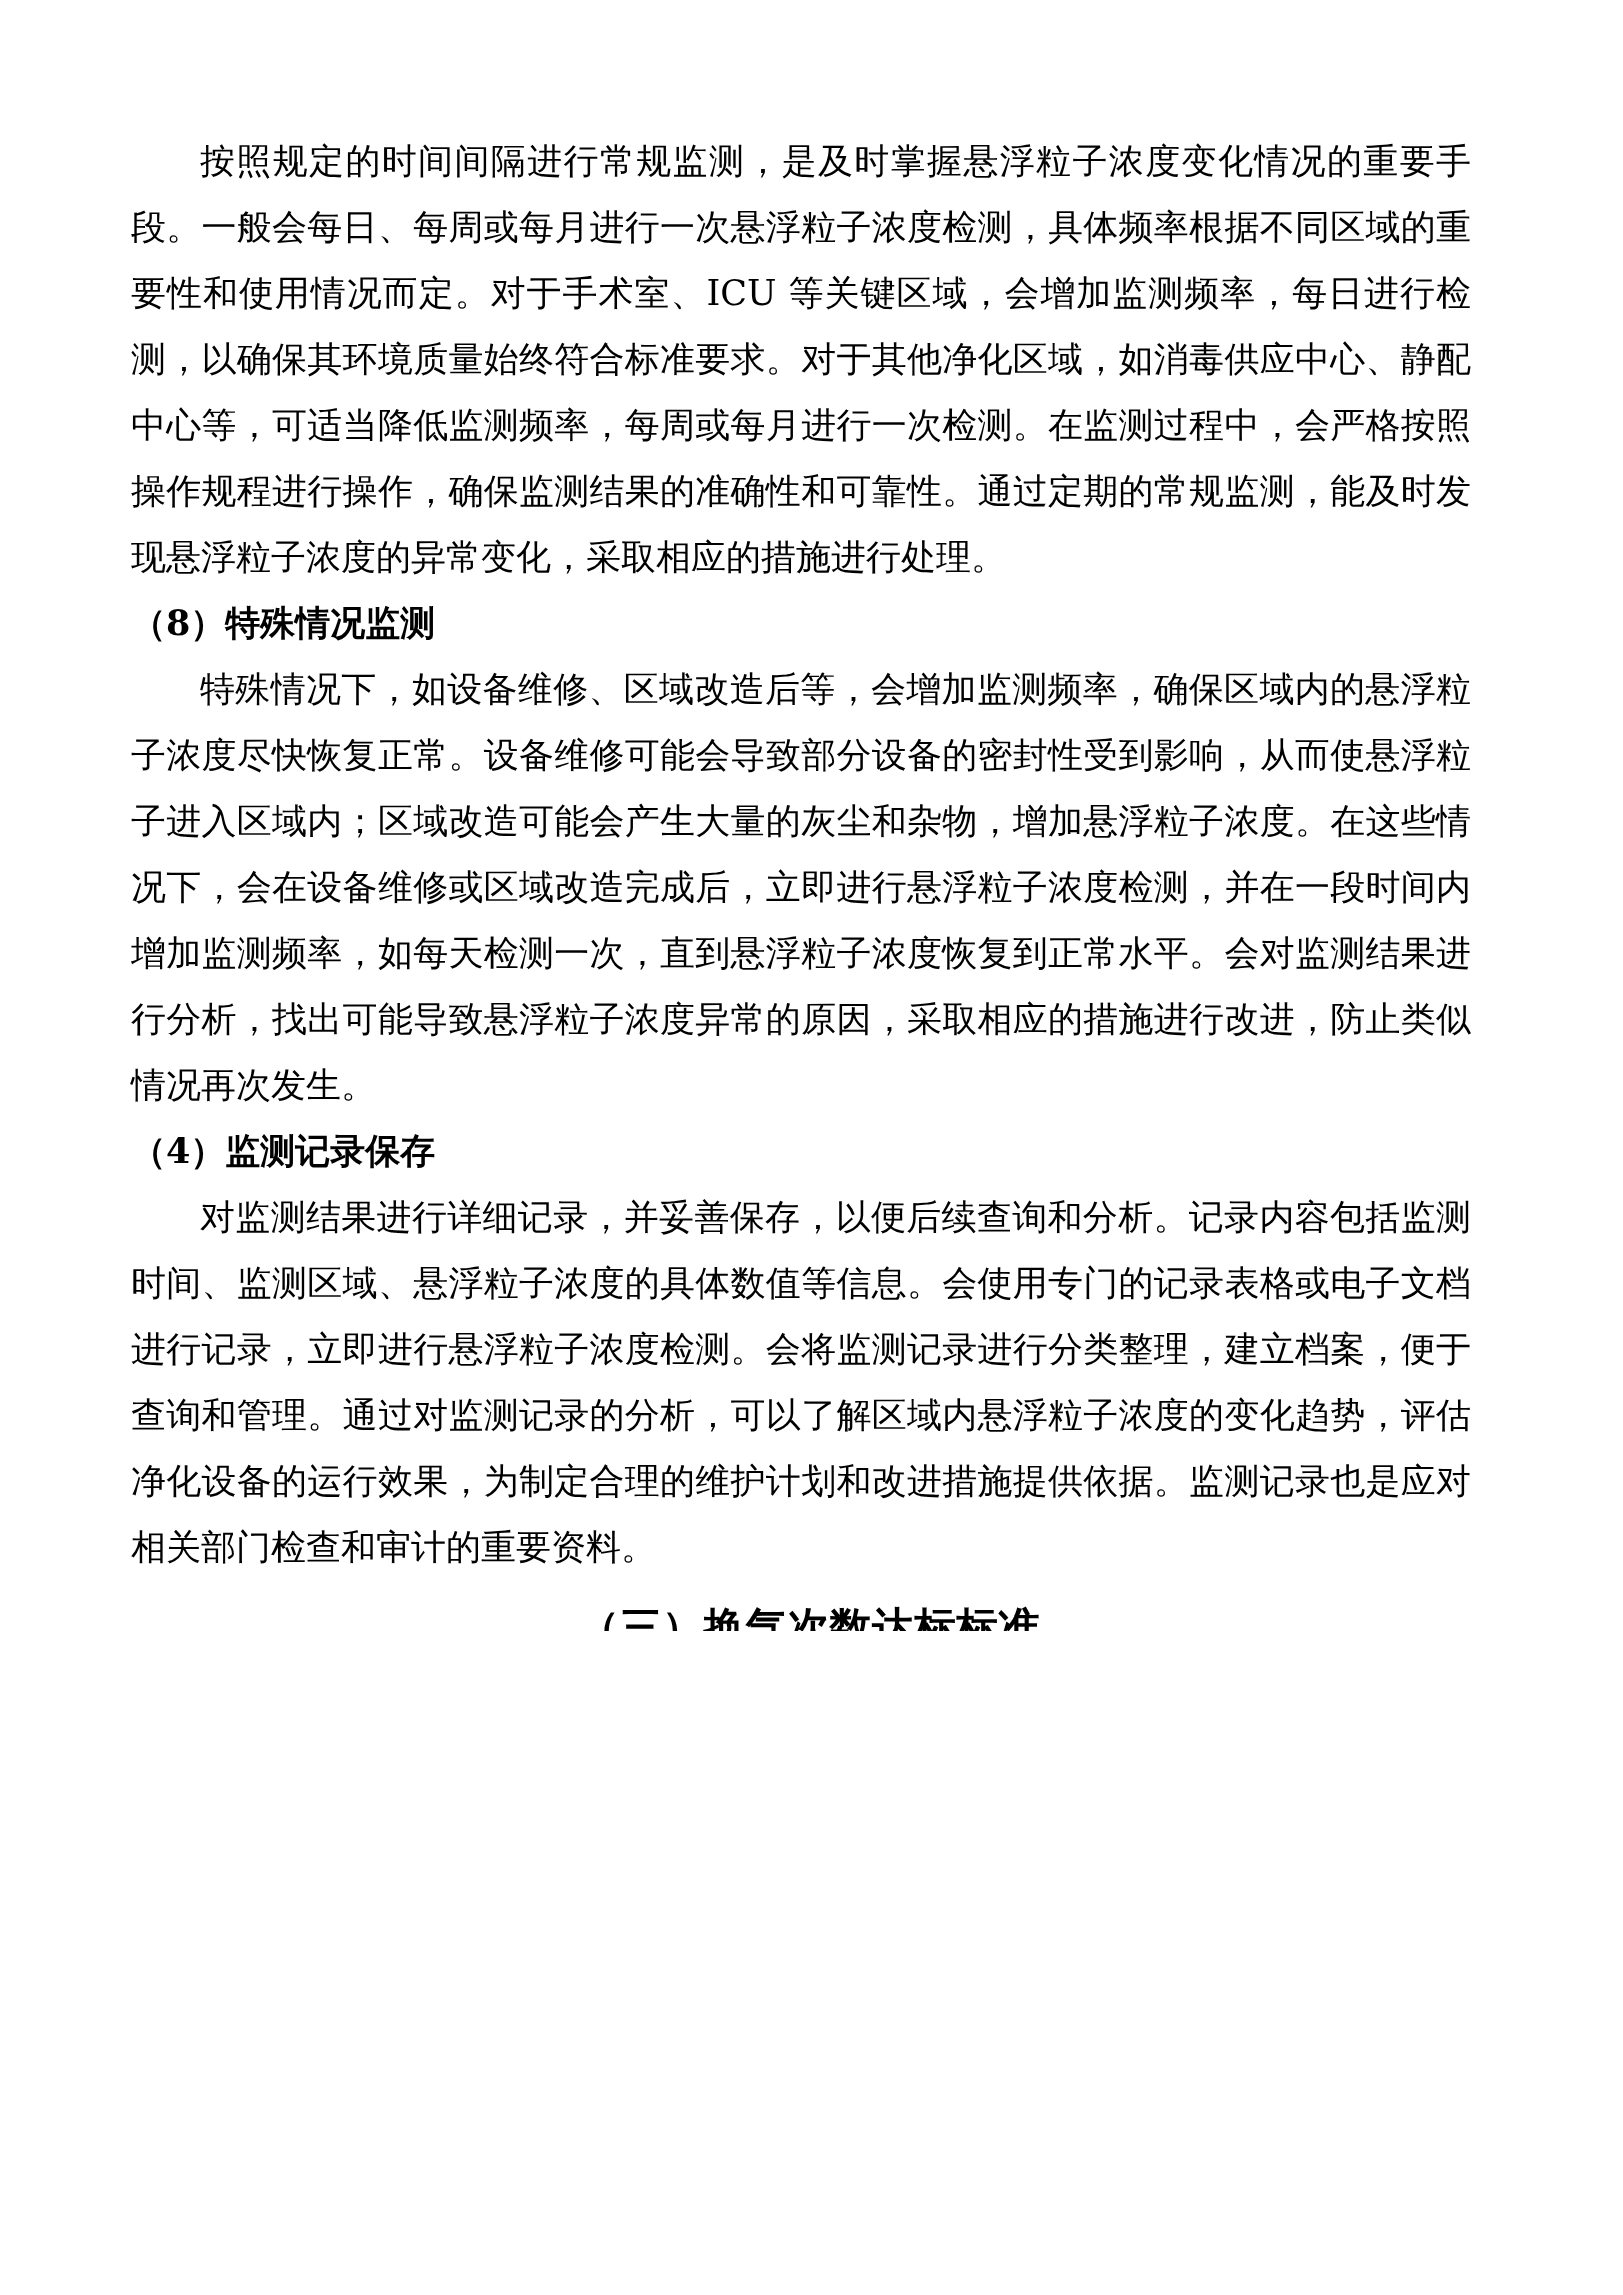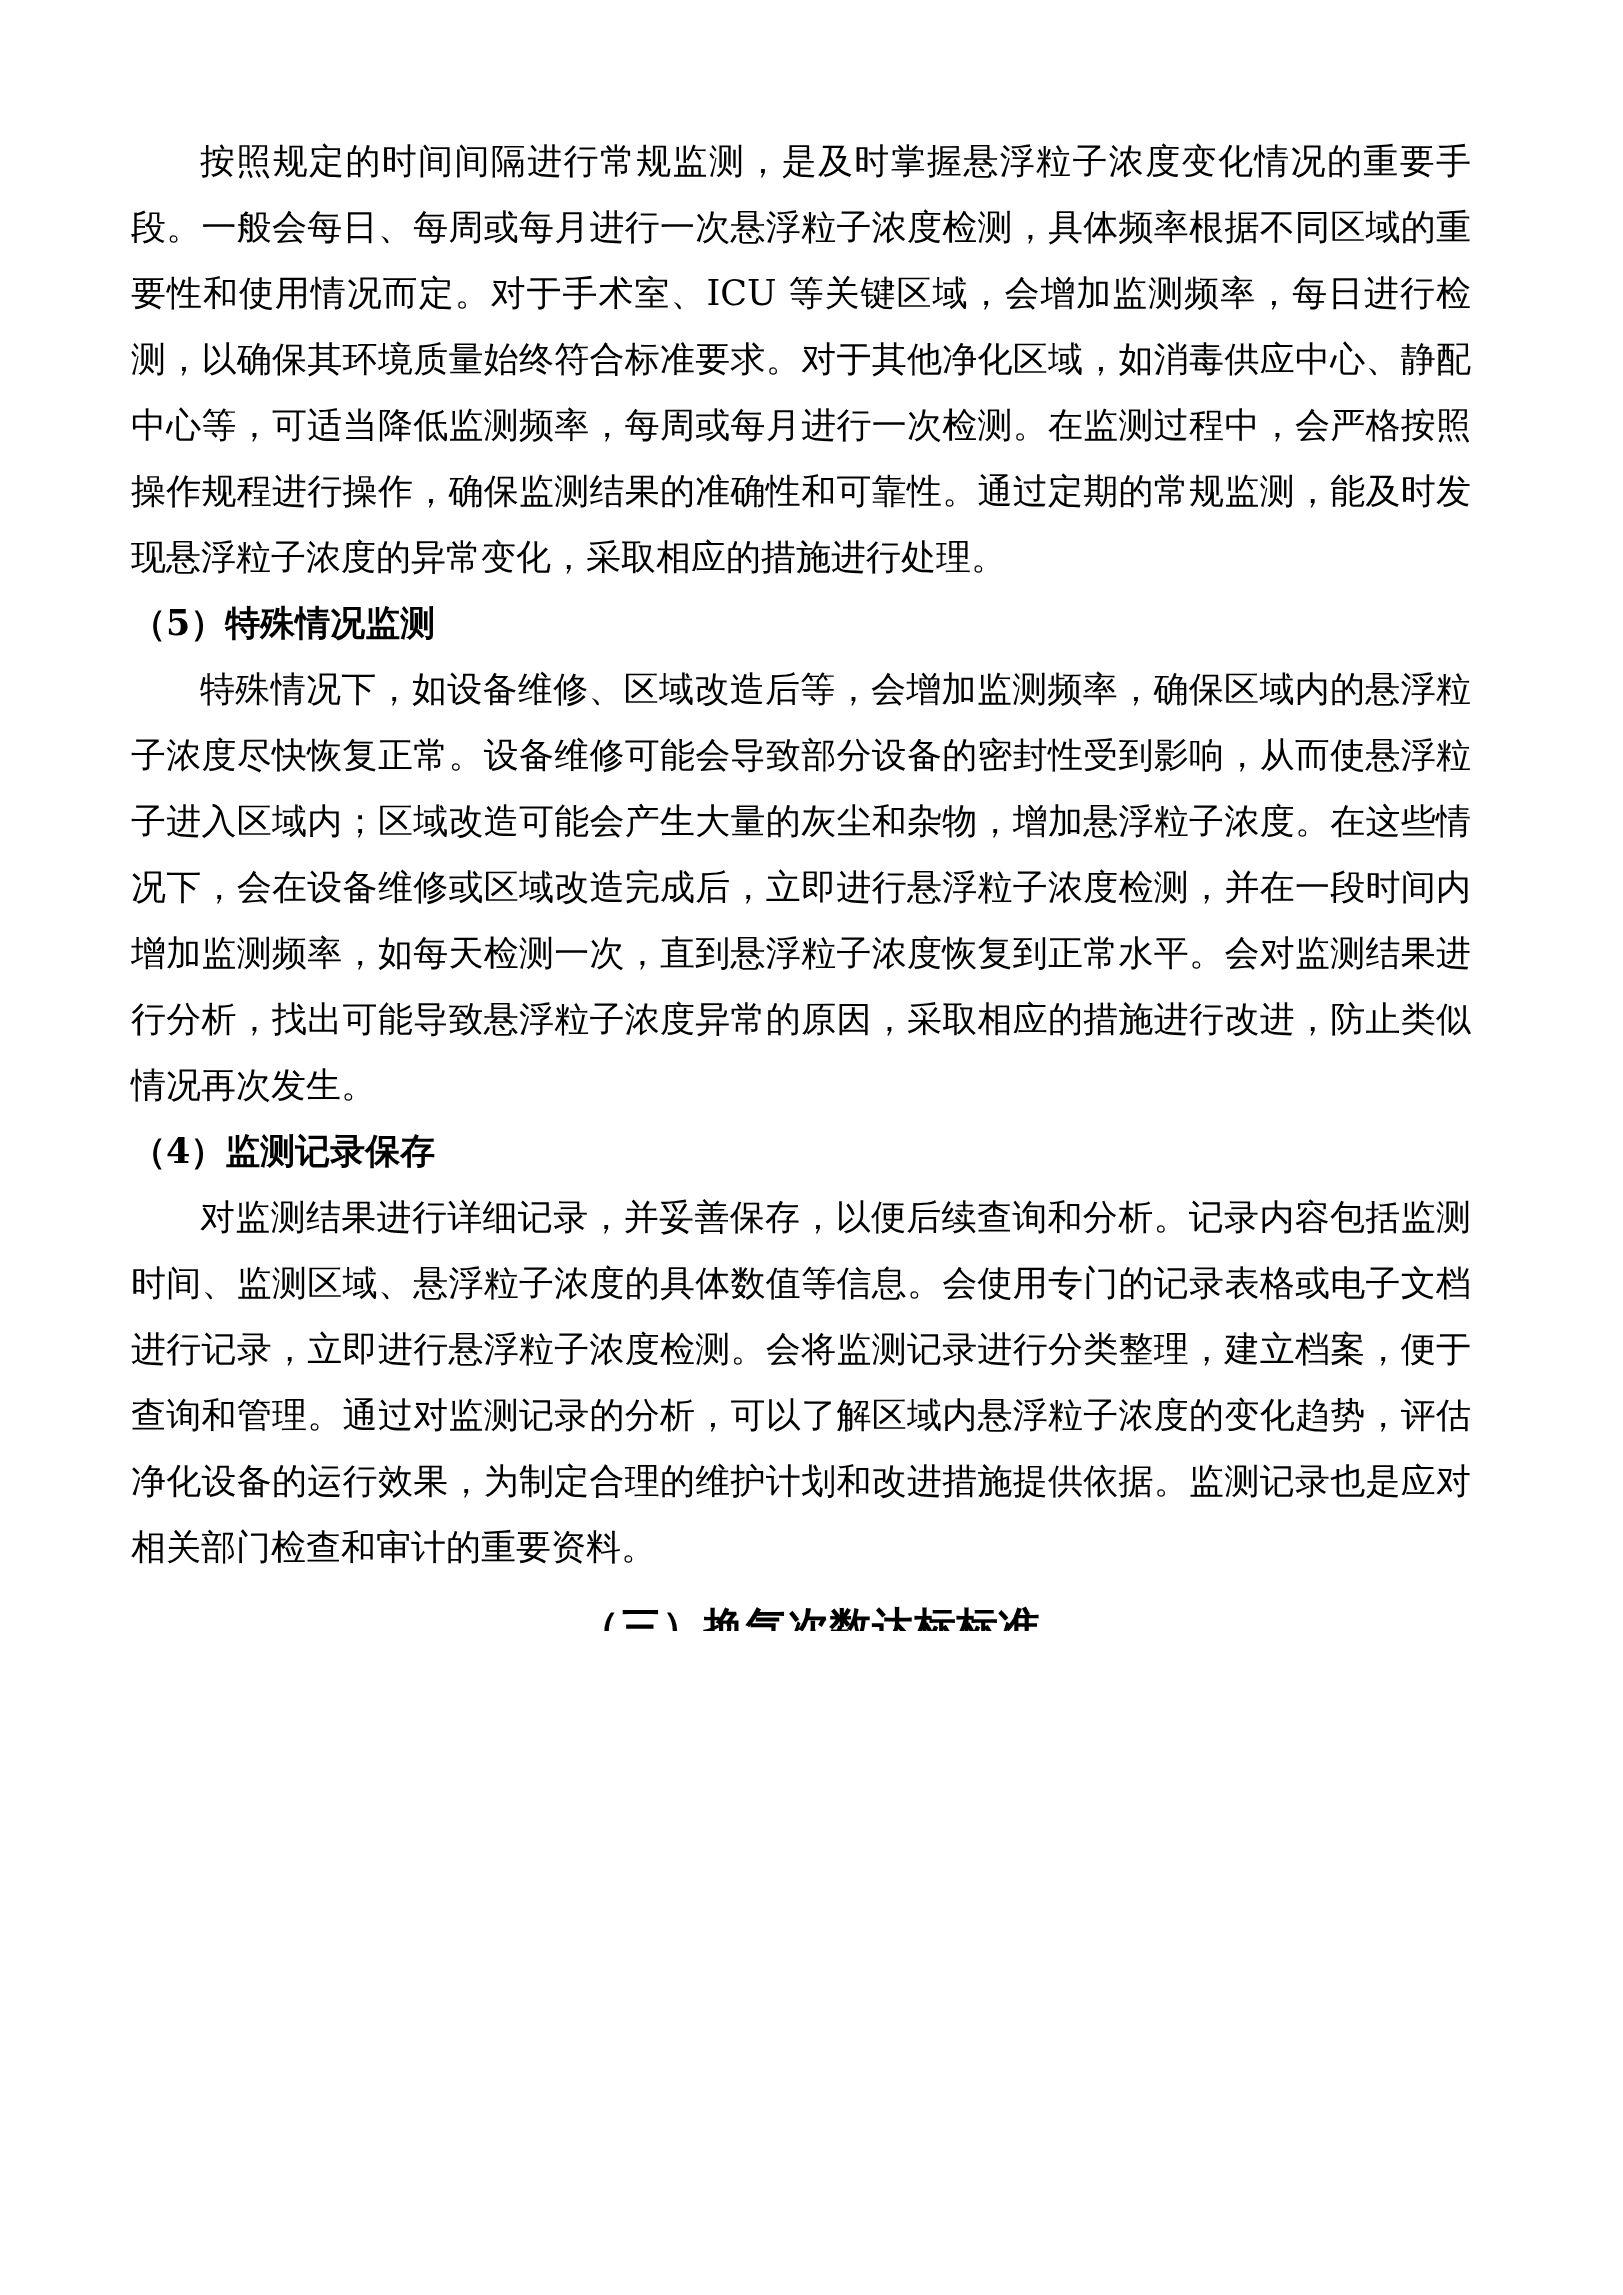--- a/index.html
+++ b/index.html
@@ -73,21 +73,21 @@
   }
 </style>
 </head>
 <body style="background: rgb(255, 255, 255); color: rgb(0, 0, 0);">
 
 <div class="page">
   <div class="content">
 
     <p class="para">按照规定的时间间隔进行常规监测，是及时掌握悬浮粒子浓度变化情况的重要手段。一般会每日、每周或每月进行一次悬浮粒子浓度检测，具体频率根据不同区域的重要性和使用情况而定。对于手术室、ICU 等关键区域，会增加监测频率，每日进行检测，以确保其环境质量始终符合标准要求。对于其他净化区域，如消毒供应中心、静配中心等，可适当降低监测频率，每周或每月进行一次检测。在监测过程中，会严格按照操作规程进行操作，确保监测结果的准确性和可靠性。通过定期的常规监测，能及时发现悬浮粒子浓度的异常变化，采取相应的措施进行处理。</p>
 
-    <p class="h-sub">（5）特殊情况监测</p>
+    <p class="h-sub">（8）特殊情况监测</p>
 
     <p class="para">特殊情况下，如设备维修、区域改造后等，会增加监测频率，确保区域内的悬浮粒子浓度尽快恢复正常。设备维修可能会导致部分设备的密封性受到影响，从而使悬浮粒子进入区域内；区域改造可能会产生大量的灰尘和杂物，增加悬浮粒子浓度。在这些情况下，会在设备维修或区域改造完成后，立即进行悬浮粒子浓度检测，并在一段时间内增加监测频率，如每天检测一次，直到悬浮粒子浓度恢复到正常水平。会对监测结果进行分析，找出可能导致悬浮粒子浓度异常的原因，采取相应的措施进行改进，防止类似情况再次发生。</p>
 
     <p class="h-sub">（4）监测记录保存</p>
 
     <p class="para">对监测结果进行详细记录，并妥善保存，以便后续查询和分析。记录内容包括监测时间、监测区域、悬浮粒子浓度的具体数值等信息。会使用专门的记录表格或电子文档进行记录，立即进行悬浮粒子浓度检测。会将监测记录进行分类整理，建立档案，便于查询和管理。通过对监测记录的分析，可以了解区域内悬浮粒子浓度的变化趋势，评估净化设备的运行效果，为制定合理的维护计划和改进措施提供依据。监测记录也是应对相关部门检查和审计的重要资料。</p>
 
     <p class="h-section">（三）换气次数达标标准</p>
 
     <p class="h-num">1、换气次数设计依据</p>

